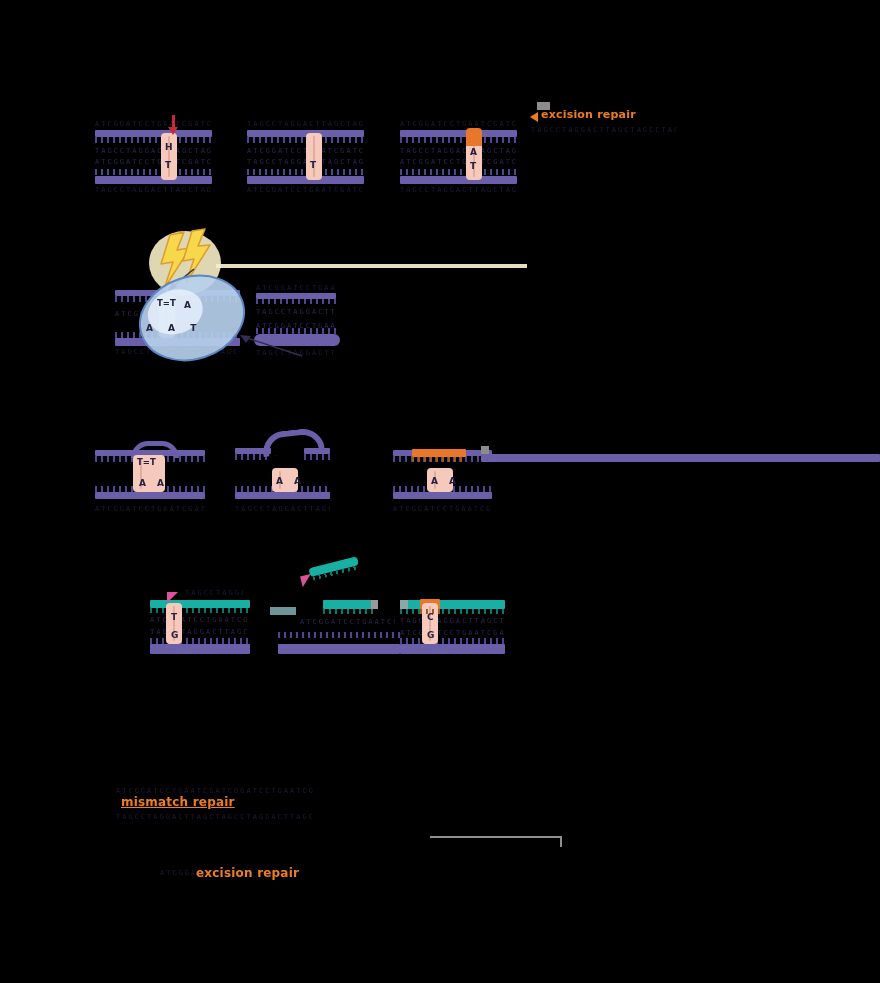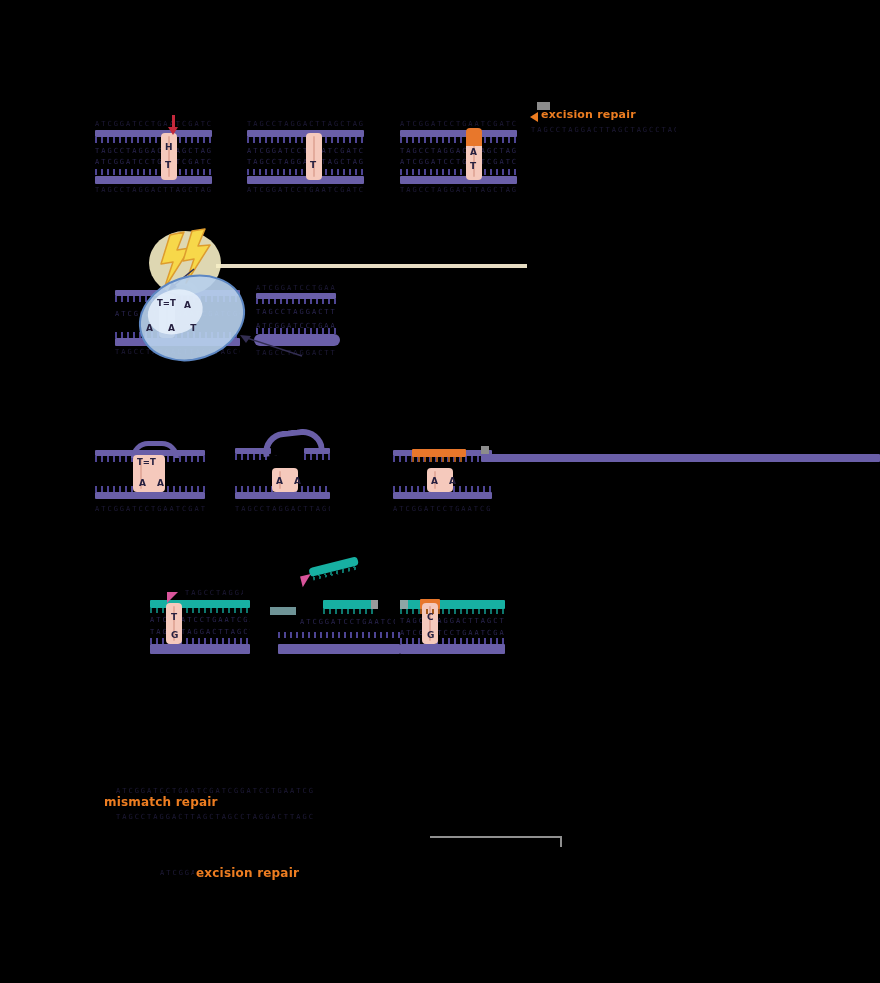--- a/index.html
+++ b/index.html
@@ -192,21 +192,21 @@
   <div class="ticks orat" style="left:420px;top:609px;width:20px;height:5px;z-index:4;"></div>
   <div class="seq l2" style="left:400px;top:617px;width:105px;">TAGCCTAGGACTTAGCTAGCCTAGGACTTAGC</div>
   <div class="seq l2" style="left:400px;top:629px;width:105px;">ATCGGATCCTGAATCGATCGGATCCTGAATCG</div>
   <div class="ticks" style="left:400px;top:638px;width:105px;"></div>
   <div class="strand thick" style="left:400px;top:644px;width:105px;height:10px;"></div>
   <div class="pinkcol" style="left:422px;top:603px;height:41px;"></div>
   <div class="bl" style="left:427px;top:613px;">C</div>
   <div class="bl" style="left:427px;top:631px;">G</div>
 
   <div class="seq" style="left:116px;top:787px;width:205px;">ATCGGATCCTGAATCGATCGGATCCTGAATCG</div>
-  <div class="oterm" style="left:104px;top:795px;">mismatch repair</div>
+  <div class="oterm" style="left:121px;top:795px;text-decoration:underline;">mismatch repair</div>
   <div class="seq" style="left:116px;top:813px;width:210px;">TAGCCTAGGACTTAGCTAGCCTAGGACTTAGC</div>
 
   <div class="grayline" style="left:430px;top:836px;width:132px;height:2px;"></div>
   <div class="grayline" style="left:560px;top:836px;width:2px;height:11px;"></div>
 
   <div class="seq" style="left:160px;top:869px;width:34px;">ATCGGATCCTGAATCGATCGGATCCTGAATCG</div>
   <div class="oterm" style="left:196px;top:866px;">excision repair</div>
 
 </div>
 

